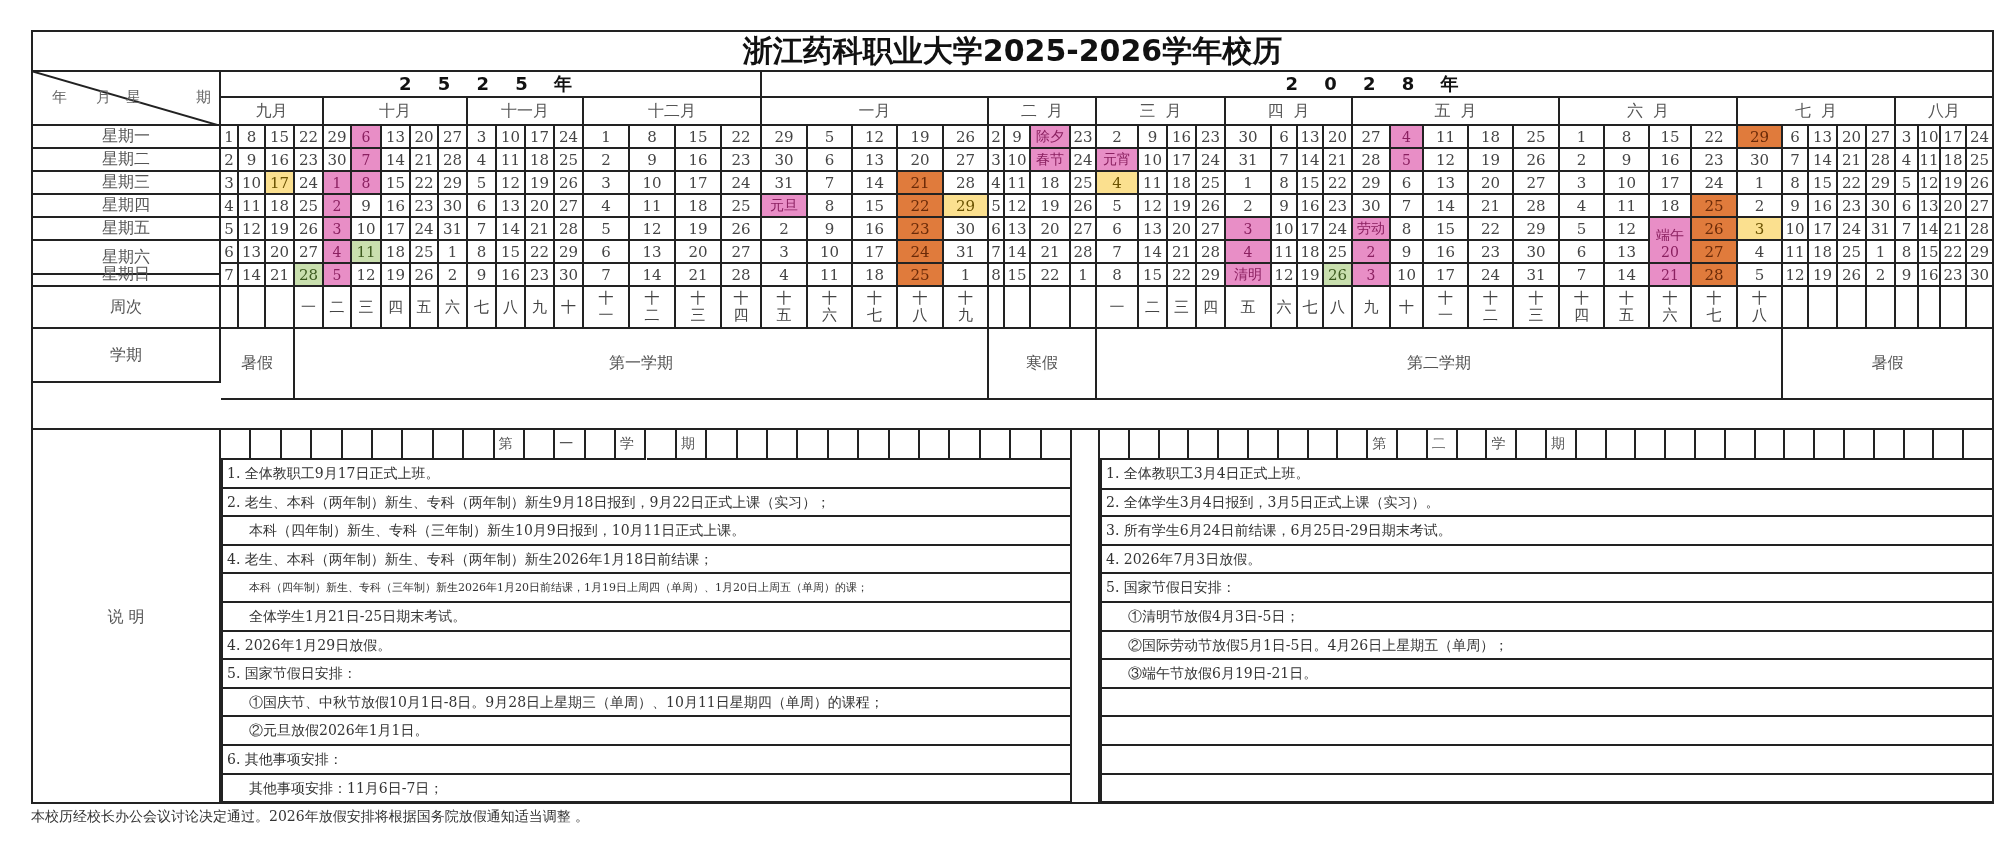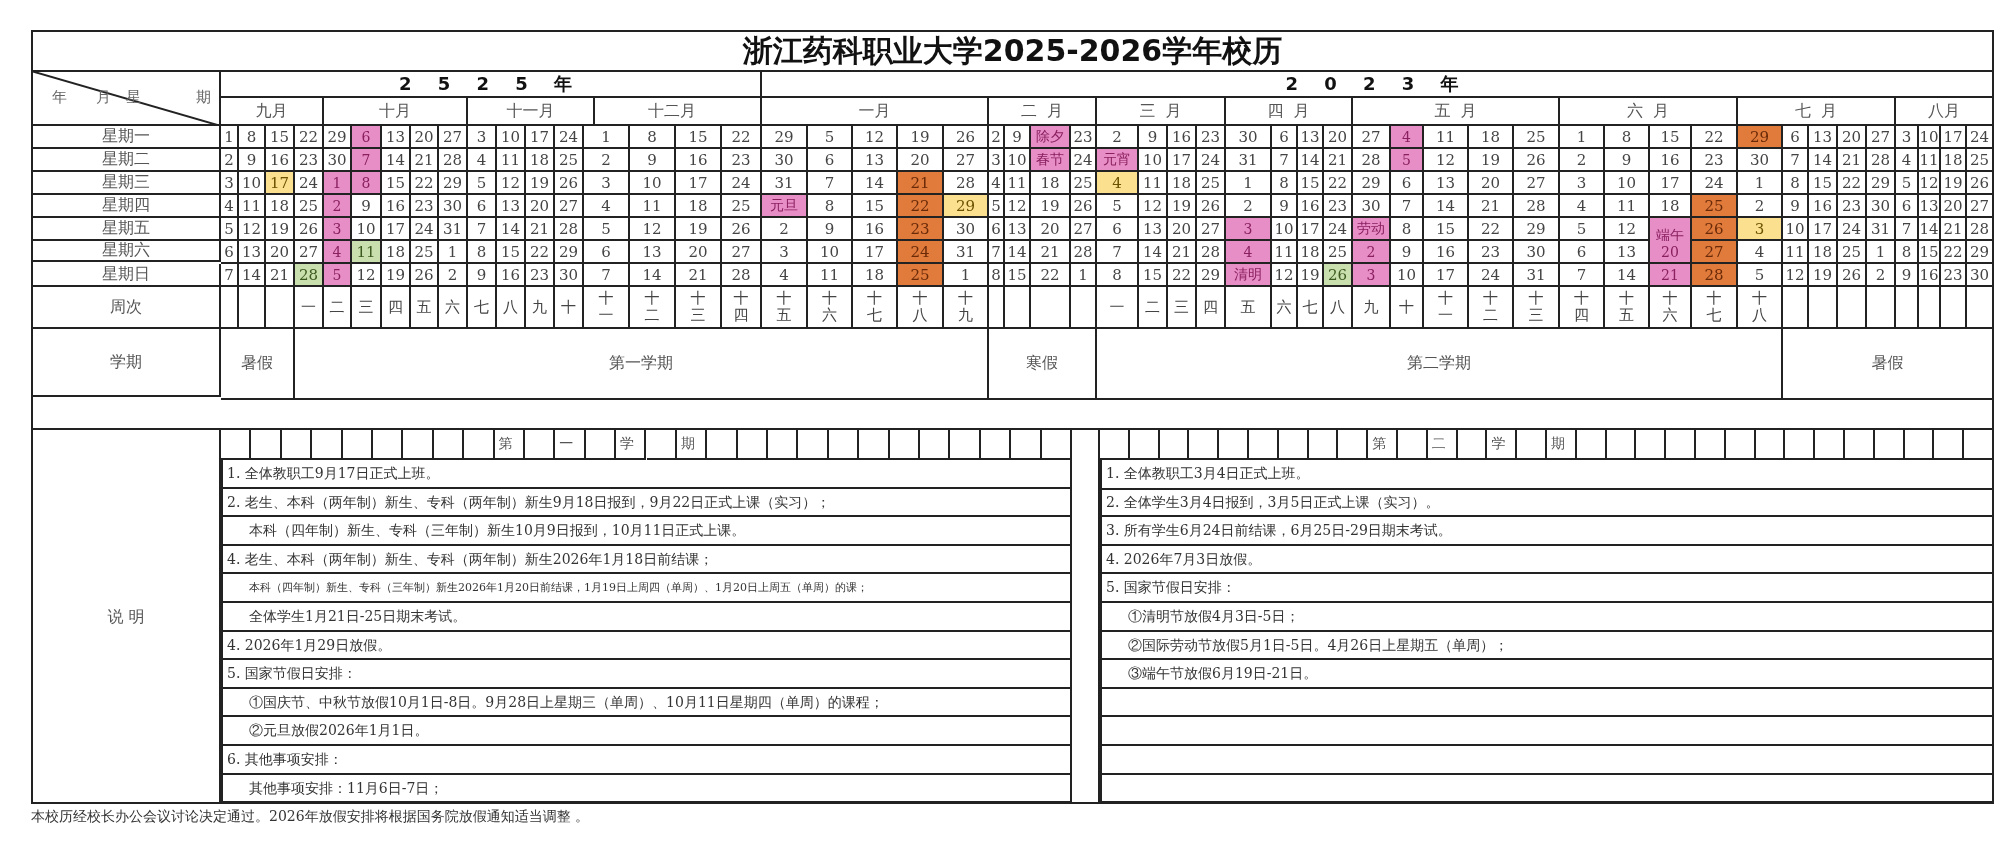--- a/index.html
+++ b/index.html
@@ -31,35 +31,35 @@
 <svg class="diag" viewBox="0 0 190 55" preserveAspectRatio="none">
     <line x1="0" y1="0" x2="190" y2="55" stroke="#222" stroke-width="2"></line>
   </svg>
 <span class="abs hdr" style="left:52px;top:88px;font-size:15px;color:#666">年</span>
 <span class="abs hdr" style="left:96px;top:88px;font-size:15px;color:#666">月</span>
 <span class="abs hdr" style="left:126px;top:88px;font-size:15px;color:#666">星</span>
 <span class="abs hdr" style="left:196px;top:88px;font-size:15px;color:#666">期</span>
 
 <div id="grid">
     <div class="cell year" style="left: 221px; top: 71px; width: 541px; height: 27px;">2 5 2 5 年</div>
-    <div class="cell year" style="left: 762px; top: 71px; width: 1232px; height: 27px;">2 0 2 3 年</div>
+    <div class="cell year" style="left: 762px; top: 71px; width: 1232px; height: 27px;">2 0 2 8 年</div>
     <div class="cell hdr" style="left: 221px; top: 98px; width: 103px; height: 28px; white-space: pre;">九月</div>
     <div class="cell hdr" style="left: 324px; top: 98px; width: 144px; height: 28px; white-space: pre;">十月</div>
-    <div class="cell hdr" style="left: 468px; top: 98px; width: 127px; height: 28px; white-space: pre;">十一月</div>
+    <div class="cell hdr" style="left: 468px; top: 98px; width: 116px; height: 28px; white-space: pre;">十一月</div>
     <div class="cell hdr" style="left: 584px; top: 98px; width: 178px; height: 28px; white-space: pre;">十二月</div>
     <div class="cell hdr" style="left: 762px; top: 98px; width: 227px; height: 28px; white-space: pre;">一月</div>
     <div class="cell hdr" style="left: 989px; top: 98px; width: 108px; height: 28px; white-space: pre;">二  月</div>
     <div class="cell hdr" style="left: 1097px; top: 98px; width: 129px; height: 28px; white-space: pre;">三  月</div>
     <div class="cell hdr" style="left: 1226px; top: 98px; width: 127px; height: 28px; white-space: pre;">四  月</div>
     <div class="cell hdr" style="left: 1353px; top: 98px; width: 207px; height: 28px; white-space: pre;">五  月</div>
     <div class="cell hdr" style="left: 1560px; top: 98px; width: 178px; height: 28px; white-space: pre;">六  月</div>
     <div class="cell hdr" style="left: 1738px; top: 98px; width: 158px; height: 28px; white-space: pre;">七  月</div>
     <div class="cell hdr" style="left: 1896px; top: 98px; width: 98px; height: 28px; white-space: pre;">八月</div>
     <div class="cell hdr" style="left: 31px; top: 287px; width: 190px; height: 42px; border-left: 2px solid rgb(34, 34, 34);">周次</div>
-    <div class="cell hdr" style="left: 31px; top: 329px; width: 190px; height: 68px; border-left: 2px solid rgb(34, 34, 34);">学期</div>
+    <div class="cell hdr" style="left: 31px; top: 329px; width: 190px; height: 54px; border-left: 2px solid rgb(34, 34, 34);">学期</div>
     <div class="cell " style="left: 221px; top: 126px; width: 18px; height: 23px;">1</div>
     <div class="cell " style="left: 221px; top: 149px; width: 18px; height: 23px;">2</div>
     <div class="cell " style="left: 221px; top: 172px; width: 18px; height: 23px;">3</div>
     <div class="cell " style="left: 221px; top: 195px; width: 18px; height: 23px;">4</div>
     <div class="cell " style="left: 221px; top: 218px; width: 18px; height: 23px;">5</div>
     <div class="cell " style="left: 221px; top: 241px; width: 18px; height: 23px;">6</div>
     <div class="cell " style="left: 221px; top: 264px; width: 18px; height: 23px;">7</div>
     <div class="cell wk" style="left: 221px; top: 287px; width: 18px; height: 42px;"></div>
     <div class="cell " style="left: 239px; top: 126px; width: 27px; height: 23px;">8</div>
     <div class="cell " style="left: 239px; top: 149px; width: 27px; height: 23px;">9</div>
@@ -526,21 +526,21 @@
     <div class="cell hdr" style="left: 1097px; top: 329px; width: 686px; height: 71px;">第二学期</div>
     <div class="cell hdr" style="left: 1783px; top: 329px; width: 211px; height: 71px;">暑假</div>
   </div>
 
 <div id="weekday-labels">
     <div class="cell hdr" style="left: 31px; top: 126px; width: 190px; height: 23px; border-left: 2px solid rgb(34, 34, 34);">星期一</div>
     <div class="cell hdr" style="left: 31px; top: 149px; width: 190px; height: 23px; border-left: 2px solid rgb(34, 34, 34);">星期二</div>
     <div class="cell hdr" style="left: 31px; top: 172px; width: 190px; height: 23px; border-left: 2px solid rgb(34, 34, 34);">星期三</div>
     <div class="cell hdr" style="left: 31px; top: 195px; width: 190px; height: 23px; border-left: 2px solid rgb(34, 34, 34);">星期四</div>
     <div class="cell hdr" style="left: 31px; top: 218px; width: 190px; height: 23px; border-left: 2px solid rgb(34, 34, 34);">星期五</div>
-    <div class="cell hdr" style="left: 31px; top: 241px; width: 190px; height: 21px; border-left: 2px solid rgb(34, 34, 34);">星期六</div>
+    <div class="cell hdr" style="left: 31px; top: 241px; width: 190px; height: 34px; border-left: 2px solid rgb(34, 34, 34);">星期六</div>
     <div class="cell hdr" style="left: 31px; top: 264px; width: 190px; height: 23px; border-left: 2px solid rgb(34, 34, 34);">星期日</div>
   </div>
 
 <div class="cell" style="left:31px;top:400px;width:1963px;height:30px;border-left:2px solid #222;"></div>
 
 <div class="cell hdr" style="left:31px;top:430px;width:190px;height:374px;border-left:2px solid #222;border-bottom:none;">说    明</div>
 <div id="notes-left">
     <div class="cell hdr" style="left: 221px; top: 430px; width: 30.3929px; height: 30px; font-size: 14px;"></div>
     <div class="cell hdr" style="left: 251.393px; top: 430px; width: 30.3929px; height: 30px; font-size: 14px;"></div>
     <div class="cell hdr" style="left: 281.786px; top: 430px; width: 30.3929px; height: 30px; font-size: 14px;"></div>

